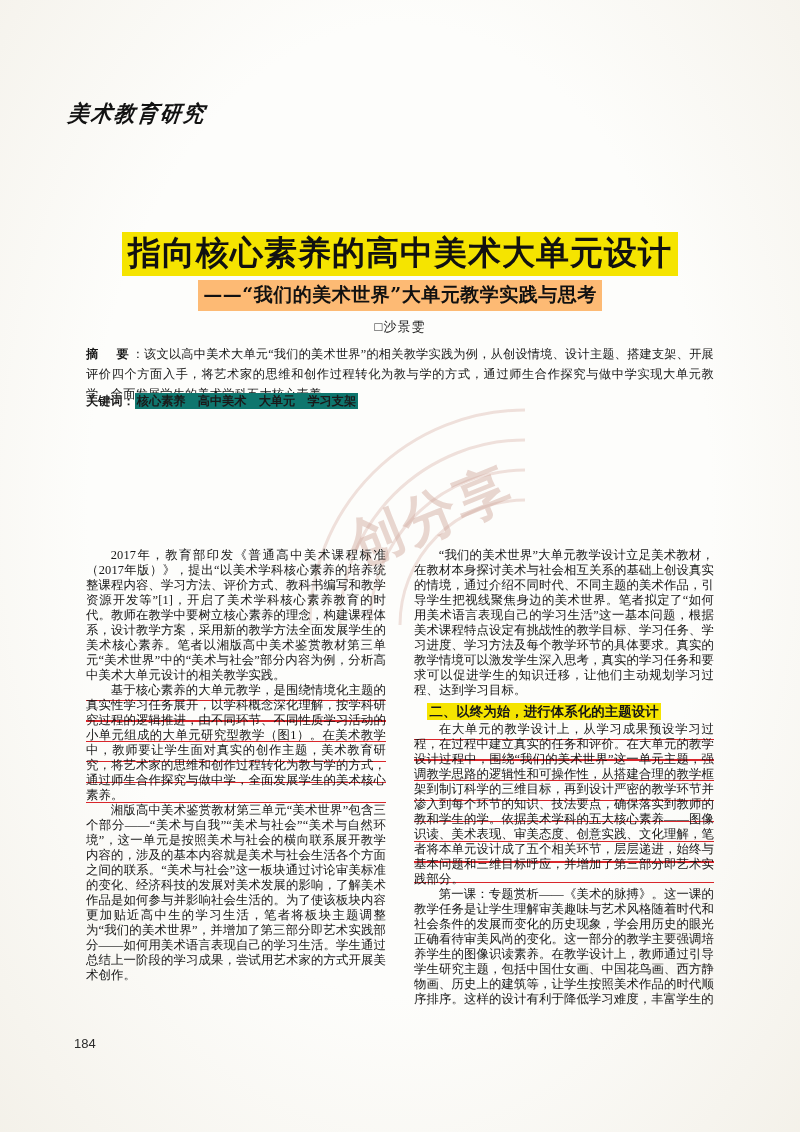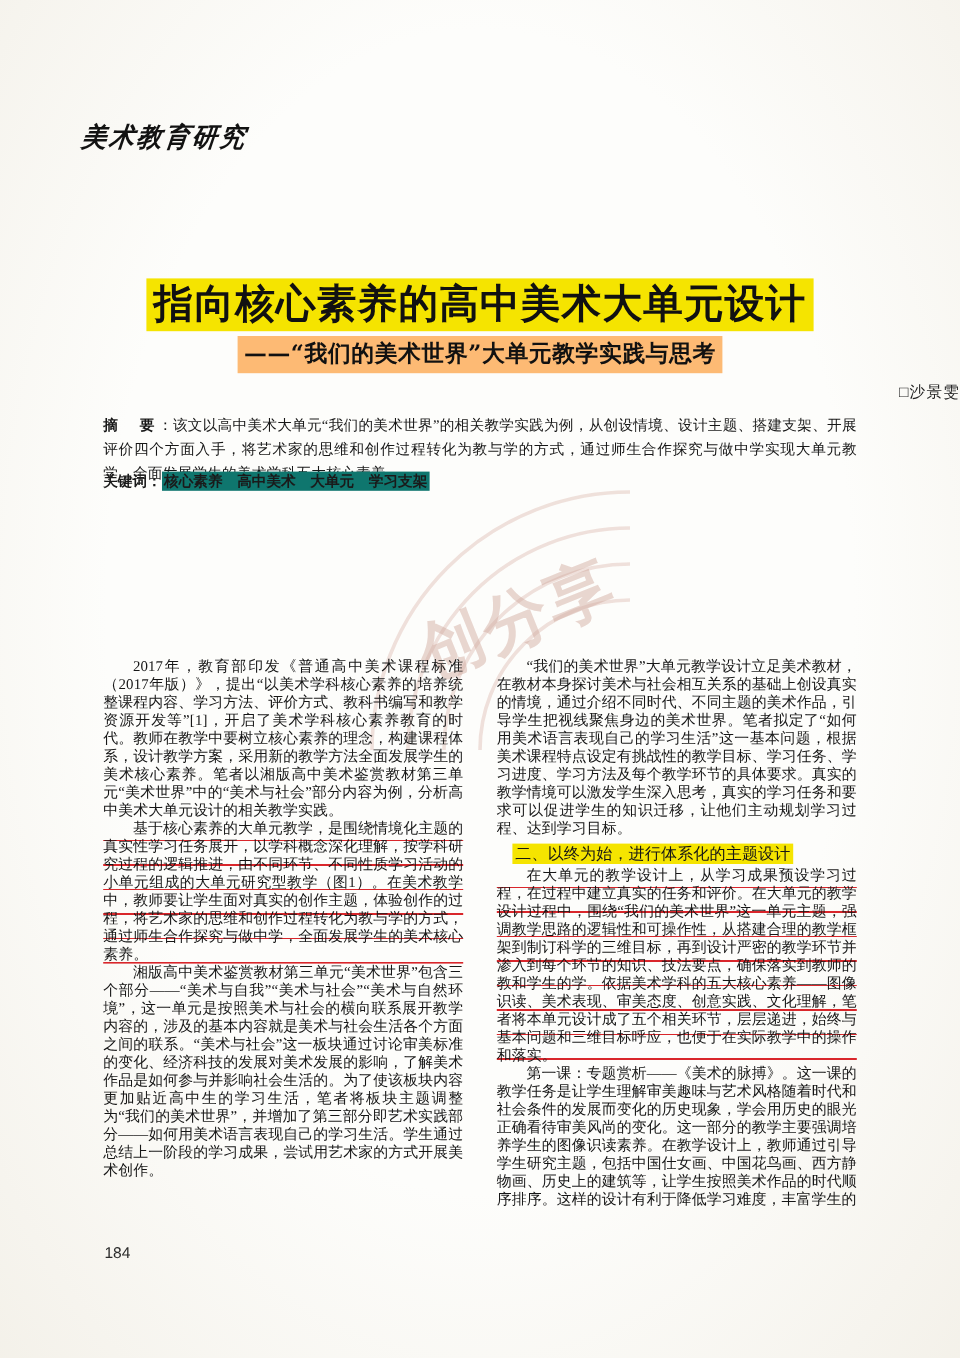--- a/index.html
+++ b/index.html
@@ -92,21 +92,21 @@
     font-size: 19px;
     font-weight: 700;
     background: #fdba74;
     padding: 2px 5px 3px 5px;
     letter-spacing: .5px;
     font-family: "DejaVu Serif", serif;
     color: #111;
   }
   .byline {
     margin-top: 7px;
-    text-align: right;
+    text-align: center;
     font-size: 13px;
     letter-spacing: 1px;
     color: #222;
   }
   
   .abstract {
     position: absolute;
     left: 86px;
     top: 344px;
     width: 628px;
@@ -146,21 +146,21 @@
     font-size: 12.4px;
     line-height: 15px;
     text-align: justify;
     text-indent: 2em;
     letter-spacing: .1px;
     color: #161616;
   }
   .sec-head {
     margin: 3px 0 0 0 !important;
     font-size: 13.4px !important;
-    font-weight: 400;
+    font-weight: 700;
     text-indent: 1em !important;
     line-height: 21px !important;
     color: #111;
   }
   .sec-head span {
     background: #f5e400;
     padding: 1px 2px;
   }
   
   .redline {
@@ -170,21 +170,21 @@
       rgba(0,0,0,0) 17px,
       #d9262b 17px,
       #d9262b 18.2px,
       rgba(0,0,0,0) 18.2px,
       rgba(0,0,0,0) 20.4px
     );
   }
   
   .page-number {
     position: absolute;
-    left: 87px;
+    left: 74px;
     top: 1036px;
     font-size: 13px;
     color: #2b2b2b;
     font-family: "Liberation Sans", sans-serif;
   }
 </style>
 </head>
 <body>
 
 <div class="page">
@@ -219,26 +219,26 @@
     <b>摘　要</b><span>：该文以高中美术大单元“我们的美术世界”的相关教学实践为例，从创设情境、设计主题、搭建支架、开展评价四个方面入手，将艺术家的思维和创作过程转化为教与学的方式，通过师生合作探究与做中学实现大单元教学，全面发展学生的美术学科五大核心素养。</span>
   </div>
 
   <div class="keywords">
     <span class="kw-label">关键词</span><span class="kw-label">：</span><span class="kw-hl">核心素养　高中美术　大单元　学习支架</span>
   </div>
 
   <div class="columns">
     <div class="col" id="col-left">
         <p>2017年，教育部印发《普通高中美术课程标准（2017年版）》，提出“以美术学科核心素养的培养统整课程内容、学习方法、评价方式、教科书编写和教学资源开发等”[1]，开启了美术学科核心素养教育的时代。教师在教学中要树立核心素养的理念，构建课程体系，设计教学方案，采用新的教学方法全面发展学生的美术核心素养。笔者以湘版高中美术鉴赏教材第三单元“美术世界”中的“美术与社会”部分内容为例，分析高中美术大单元设计的相关教学实践。</p>
-        <p class="redline">基于核心素养的大单元教学，是围绕情境化主题的真实性学习任务展开，以学科概念深化理解，按学科研究过程的逻辑推进，由不同环节、不同性质学习活动的小单元组成的大单元研究型教学（图1）。在美术教学中，教师要让学生面对真实的创作主题，体验创作的过程，将艺术家的思维和创作过程转化为教与学的方式，通过师生合作探究与做中学，全面发展学生的美术核心素养。</p>
+        <p class="redline">基于核心素养的大单元教学，是围绕情境化主题的真实性学习任务展开，以学科概念深化理解，按学科研究过程的逻辑推进，由不同环节、不同性质学习活动的小单元组成的大单元研究型教学（图1）。在美术教学中，教师要让学生面对真实的创作主题，美术教育研究，将艺术家的思维和创作过程转化为教与学的方式，通过师生合作探究与做中学，全面发展学生的美术核心素养。</p>
         <p>湘版高中美术鉴赏教材第三单元“美术世界”包含三个部分——“美术与自我”“美术与社会”“美术与自然环境”，这一单元是按照美术与社会的横向联系展开教学内容的，涉及的基本内容就是美术与社会生活各个方面之间的联系。“美术与社会”这一板块通过讨论审美标准的变化、经济科技的发展对美术发展的影响，了解美术作品是如何参与并影响社会生活的。为了使该板块内容更加贴近高中生的学习生活，笔者将板块主题调整为“我们的美术世界”，并增加了第三部分即艺术实践部分——如何用美术语言表现自己的学习生活。学生通过总结上一阶段的学习成果，尝试用艺术家的方式开展美术创作。</p>
       </div>
     <div class="col" id="col-right">
         <p>“我们的美术世界”大单元教学设计立足美术教材，在教材本身探讨美术与社会相互关系的基础上创设真实的情境，通过介绍不同时代、不同主题的美术作品，引导学生把视线聚焦身边的美术世界。笔者拟定了“如何用美术语言表现自己的学习生活”这一基本问题，根据美术课程特点设定有挑战性的教学目标、学习任务、学习进度、学习方法及每个教学环节的具体要求。真实的教学情境可以激发学生深入思考，真实的学习任务和要求可以促进学生的知识迁移，让他们主动规划学习过程、达到学习目标。</p>
         <p class="sec-head"><span>二、以终为始，进行体系化的主题设计</span></p>
-        <p class="redline">在大单元的教学设计上，从学习成果预设学习过程，在过程中建立真实的任务和评价。在大单元的教学设计过程中，围绕“我们的美术世界”这一单元主题，强调教学思路的逻辑性和可操作性，从搭建合理的教学框架到制订科学的三维目标，再到设计严密的教学环节并渗入到每个环节的知识、技法要点，确保落实到教师的教和学生的学。依据美术学科的五大核心素养——图像识读、美术表现、审美态度、创意实践、文化理解，笔者将本单元设计成了五个相关环节，层层递进，始终与基本问题和三维目标呼应，也便于在实际教学中的操作和落实。</p>
+        <p class="redline">在大单元的教学设计上，从学习成果预设学习过程，在过程中建立真实的任务和评价。在大单元的教学设计过程中，围绕“我们的美术世界”这一单元主题，强调教学思路的逻辑性和可操作性，从搭建合理的教学框架到制订科学的三维目标，再到设计严密的教学环节并渗入到每个环节的知识、技法要点，确保落实到教师的教和学生的学。依据美术学科的五大核心素养——图像识读、美术表现、审美态度、创意实践、文化理解，笔者将本单元设计成了五个相关环节，层层递进，始终与基本问题和三维目标呼应，并增加了第三部分即艺术实践部分。</p>
         <p>第一课：专题赏析——《美术的脉搏》。这一课的教学任务是让学生理解审美趣味与艺术风格随着时代和社会条件的发展而变化的历史现象，学会用历史的眼光正确看待审美风尚的变化。这一部分的教学主要强调培养学生的图像识读素养。在教学设计上，教师通过引导学生研究主题，包括中国仕女画、中国花鸟画、西方静物画、历史上的建筑等，让学生按照美术作品的时代顺序排序。这样的设计有利于降低学习难度，丰富学生的</p>
       </div>
   </div>
 
   <div class="page-number">184</div>
 
 </div>
 
 </body></html>

